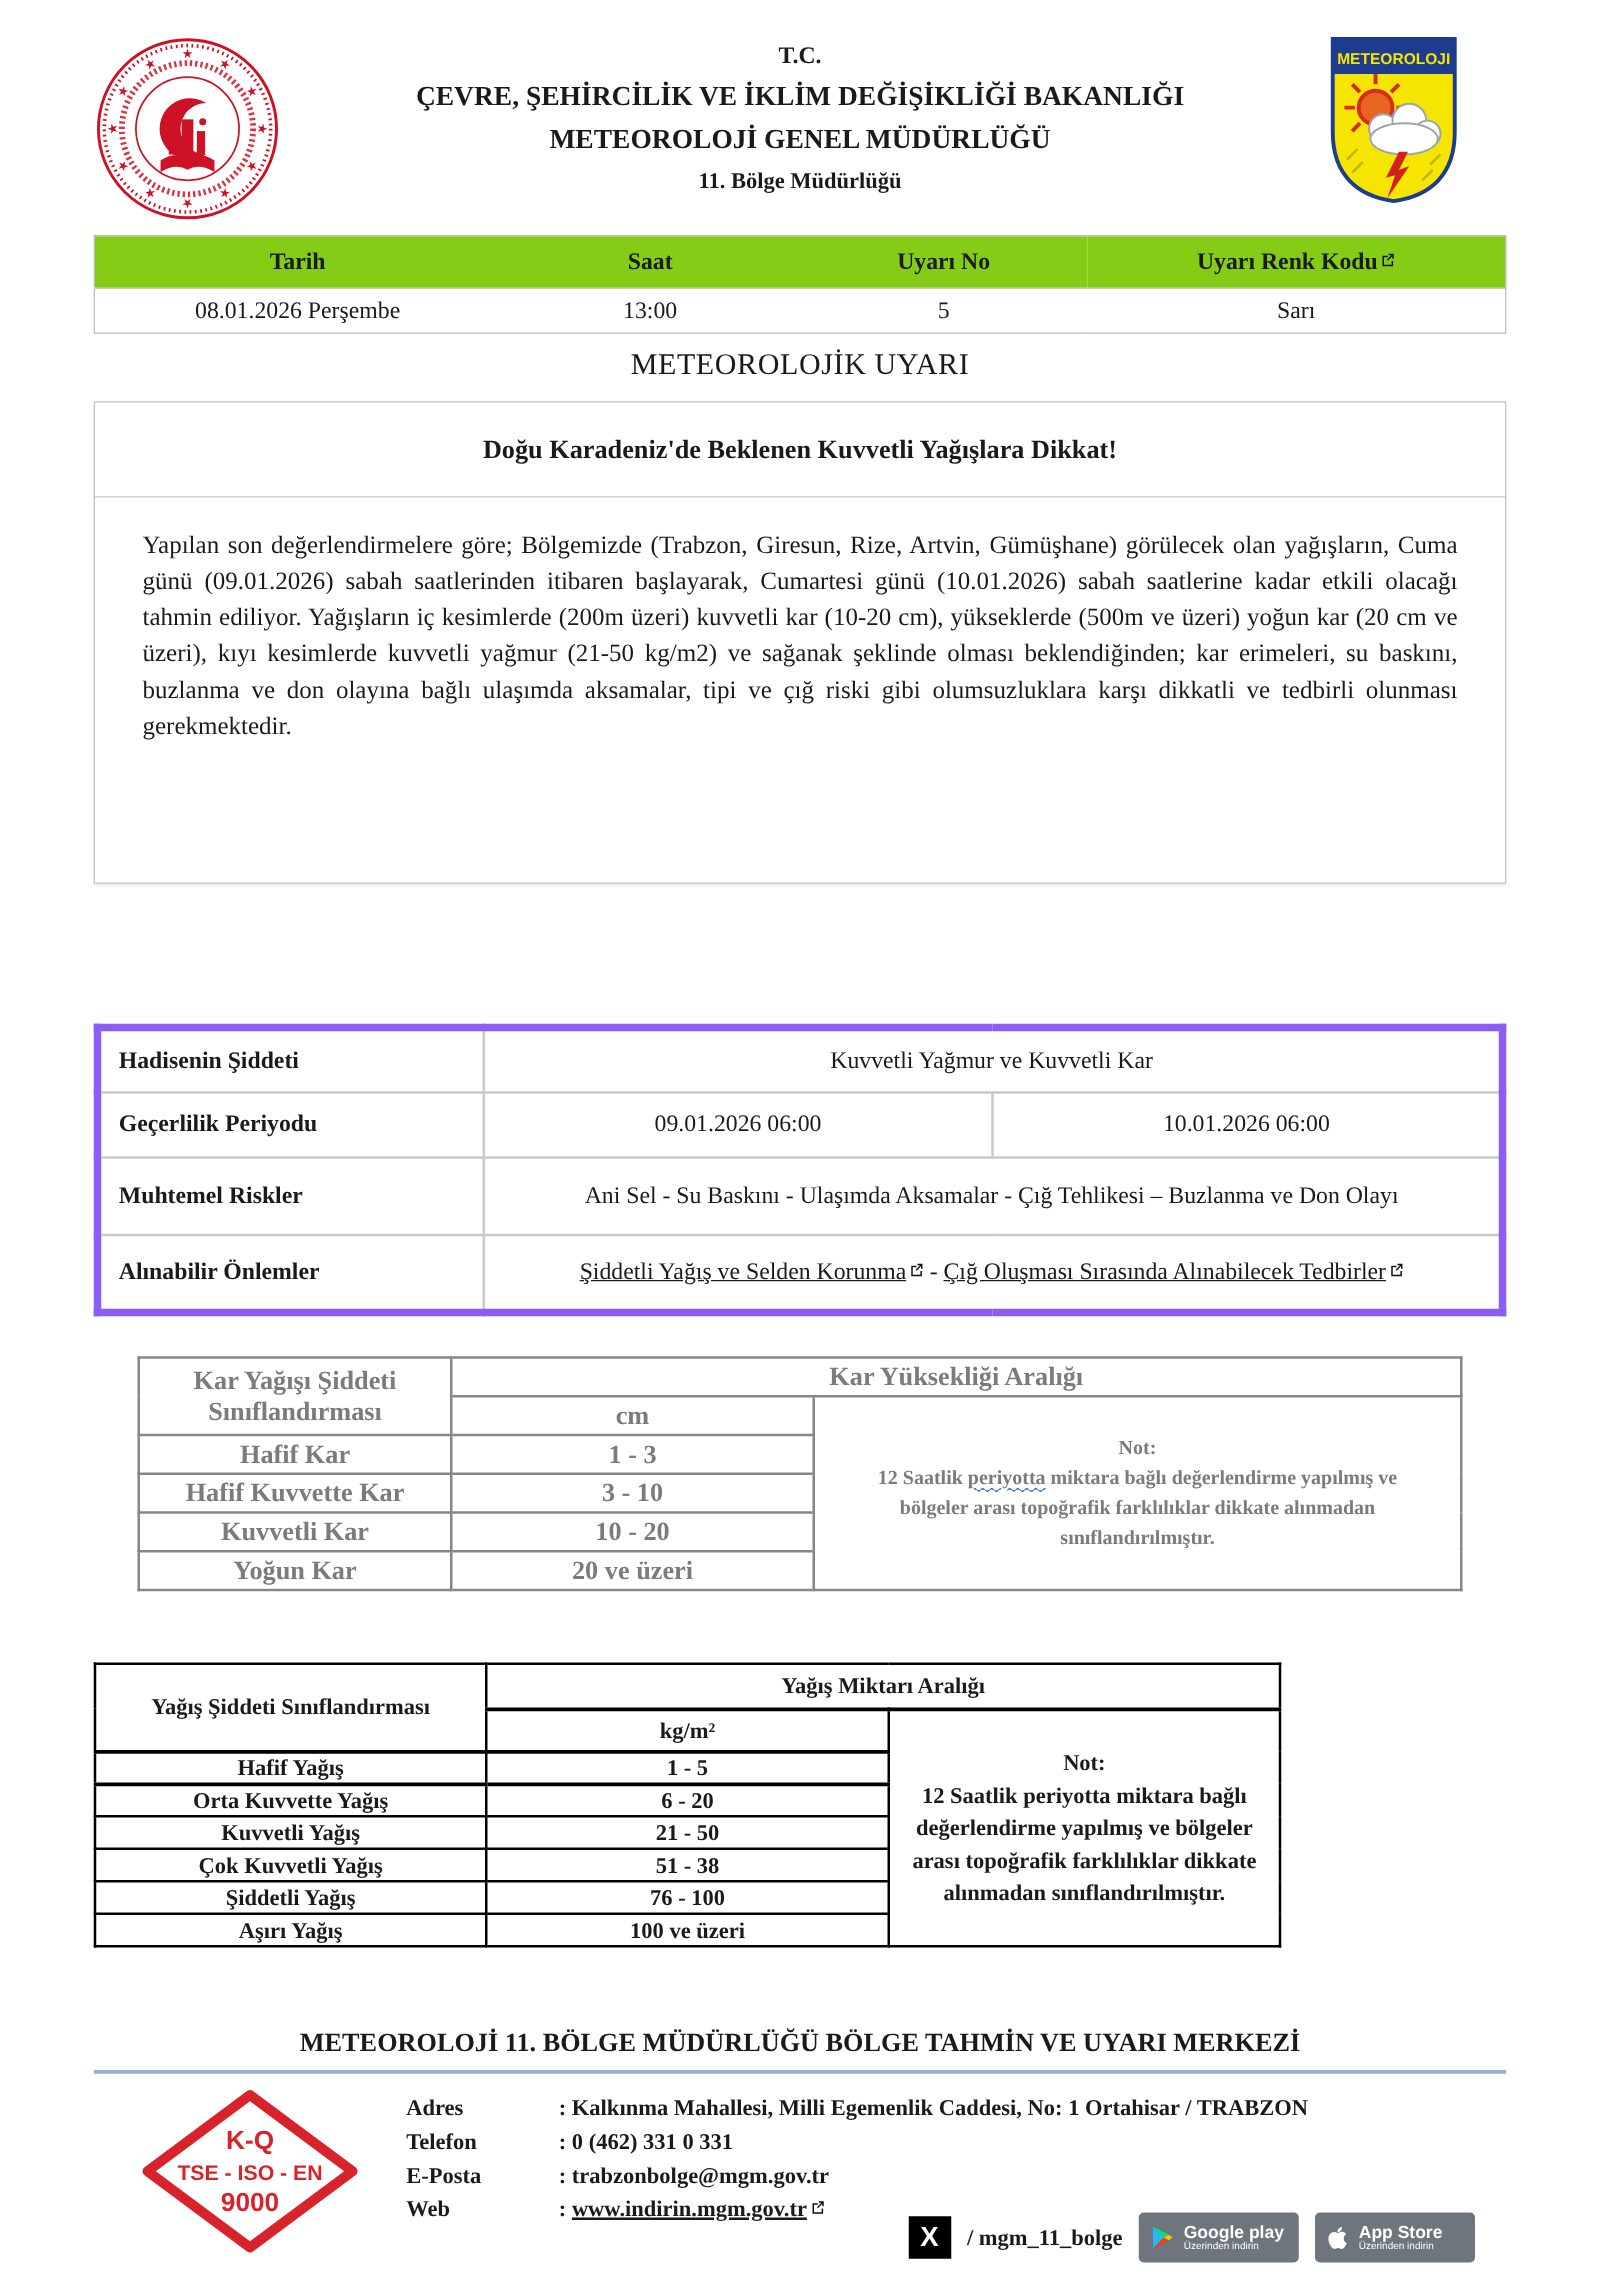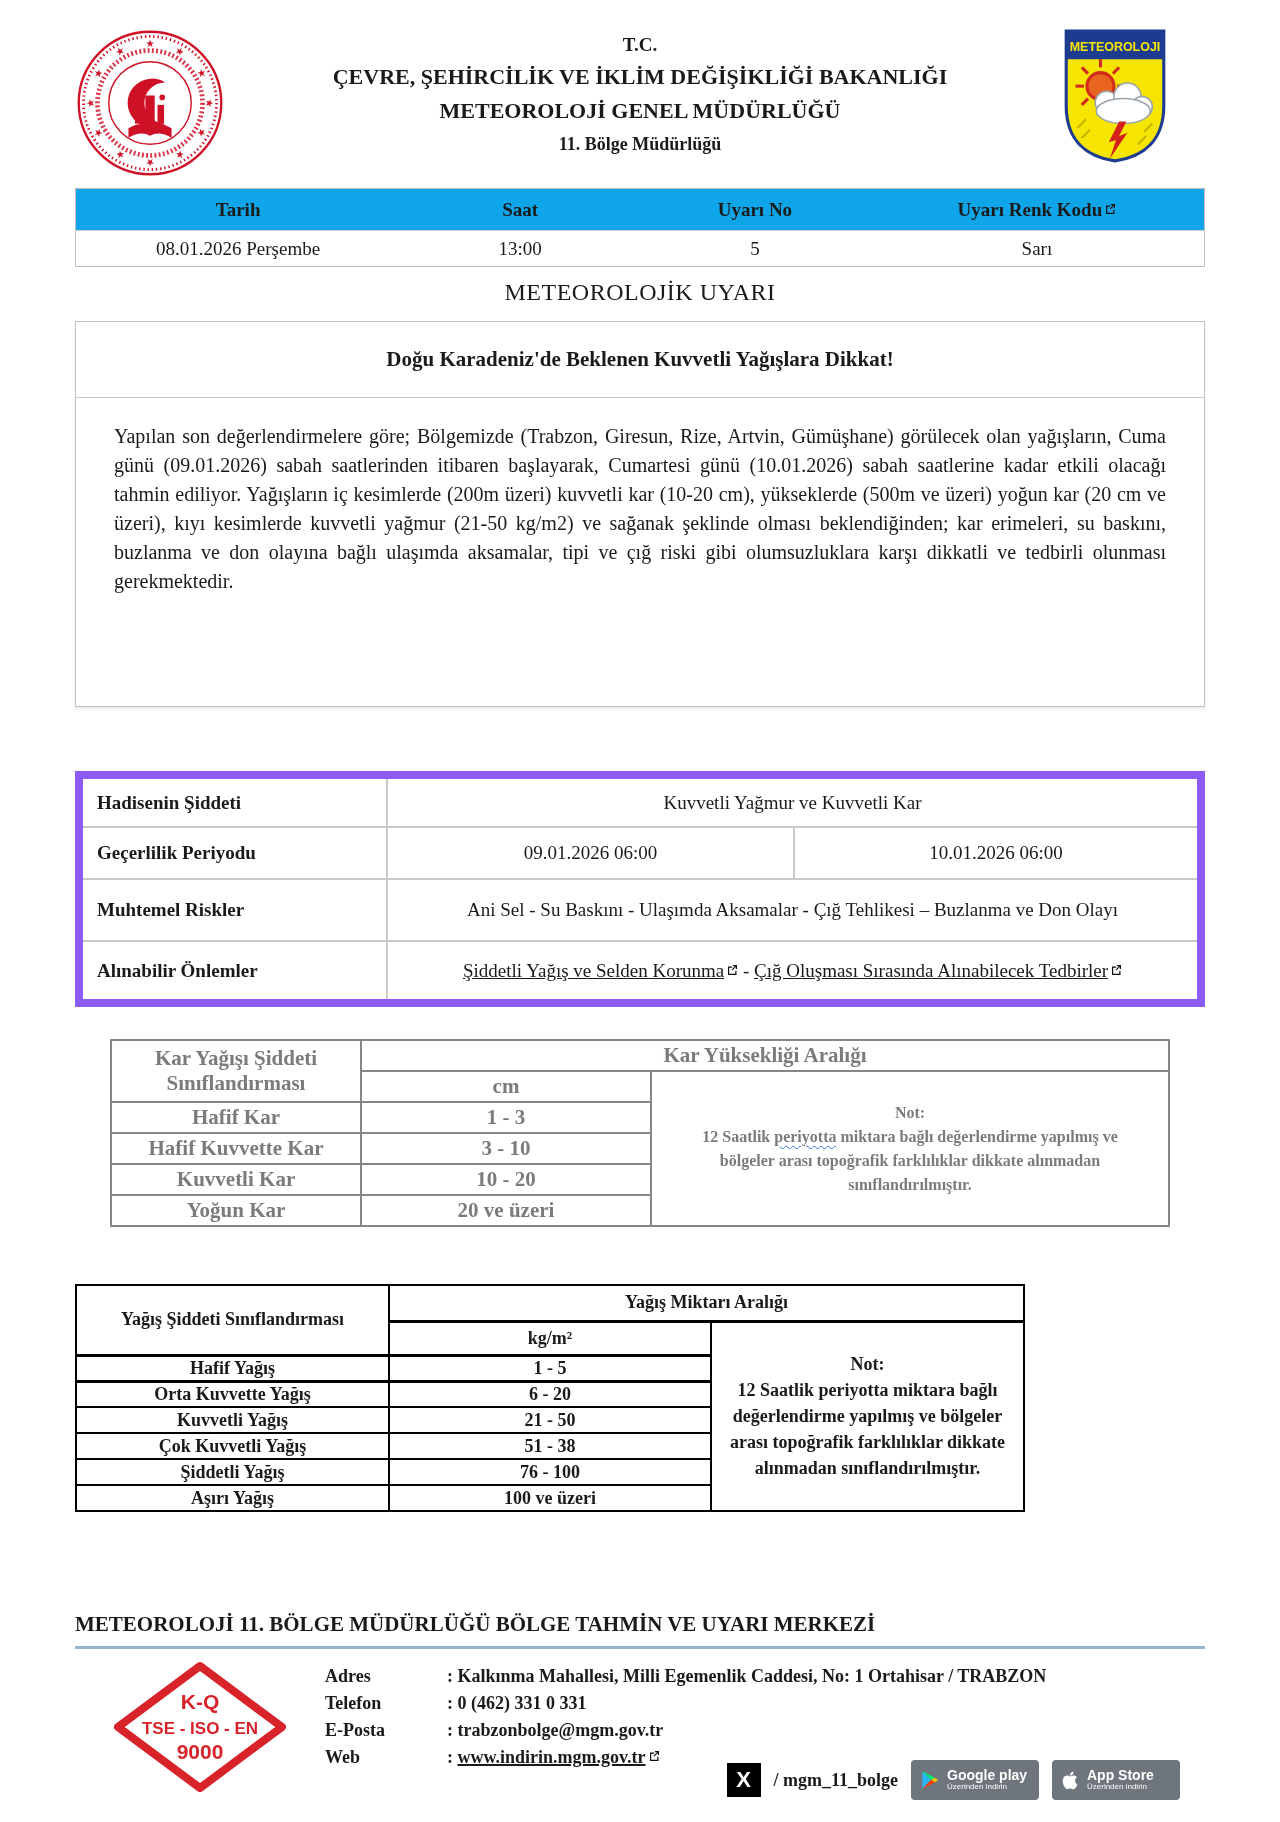--- a/index.html
+++ b/index.html
@@ -13,31 +13,31 @@
   .header-text { flex:1; text-align:center; padding-top:6px; }
   .ht-tc { font-size:19px; font-weight:bold; margin-bottom:8px; }
   .ht-ministry { font-size:22px; font-weight:bold; margin-bottom:8px; }
   .ht-directorate { font-size:22px; font-weight:bold; margin-bottom:10px; }
   .ht-region { font-size:18px; font-weight:bold; }
   .shield-wrap { width:180px; display:flex; justify-content:center; }
 
   
   table { border-collapse:collapse; }
   .info-table { width:100%; margin-top:10px; border:1px solid #bdbdbd; }
-  .info-table th { background:#0ea5e9; font-size:19px; font-weight:bold; height:42px; text-align:center; }
+  .info-table th { background:#84cc16; font-size:19px; font-weight:bold; height:42px; text-align:center; }
   .info-table td { font-size:19px; height:36px; text-align:center; border-top:1px solid #cfcfcf; }
 
   
   .uyari-heading { text-align:center; font-size:24px; font-weight:normal; margin-top:12px; height:30px; letter-spacing:.5px; }
   .warning-box { margin-top:12px; border:1px solid #c3c3c3; box-shadow:0 2px 2px rgba(0,0,0,.08); height:386px; }
   .warning-title { text-align:center; font-size:21px; font-weight:bold; padding:25px 10px; border-bottom:1px solid #c9c9c9; }
   .warning-body { padding:24px 38px 0 38px; font-size:20px; line-height:1.45; text-align:justify; }
 
   
-  .details-table { width:100%; margin-top:64px; border:8px solid #8b5cf6; }
+  .details-table { width:100%; margin-top:112px; border:6px solid #8b5cf6; }
   .details-table td { border:2px solid #c9c9c9; font-size:19px; text-align:center; padding:6px 8px; }
   .details-table td.lbl { text-align:left; font-weight:bold; padding-left:14px; width:310px; }
   .details-table tr { height:52px; }
   .details-table tr.tall { height:62px; }
   .dlink { text-decoration:underline; cursor:pointer; }
 
   
   .snow-table { width:1060px; margin:32px 0 0 35px; border:2px solid #868686; color:#7b7b7b; }
   .snow-table td, .snow-table th { border:2px solid #868686; font-size:21px; font-weight:bold; text-align:center; padding:2px 6px; }
   .snow-table .hrow { height:30px; }
@@ -51,21 +51,21 @@
   .rain-table td, .rain-table th { border:2px solid #000; font-size:18px; font-weight:bold; text-align:center; padding:1px 6px; }
   .rain-table .hrow { height:36px; }
   .rain-table .hrow2 { height:34px; border-bottom:3px solid #000; }
   .rain-table th.spanh { border-bottom:3px solid #000; }
   .rain-table .drow { height:26px; }
   .rain-table .drow.thick td { border-bottom:3px solid #000; }
   .rc1 { width:313px; } .rc2 { width:322px; }
   .rain-note { font-size:17px; line-height:1.45; padding:4px 14px; }
 
   
-  .footer-heading { margin-top:100px; font-size:21px; font-weight:bold; height:28px; }
+  .footer-heading { margin-top:64px; text-align:center; font-size:21px; font-weight:bold; height:28px; }
   .footer-rule { margin-top:6px; height:3px; background:#92b4cc; }
   .footer-body { position:relative; margin-top:10px; height:145px; display:flex; }
   .tse-wrap { width:250px; display:flex; justify-content:center; align-items:flex-start; padding-top:2px; }
   .contact-block { padding-top:4px; }
   .contact-row { display:flex; font-size:18px; font-weight:bold; line-height:27px; }
   .contact-label { width:122px; }
   .weblink { text-decoration:underline; text-decoration-thickness:2px; cursor:pointer; }
   .social-row { position:absolute; right:25px; bottom:4px; display:flex; align-items:center; gap:13px; }
   .x-badge { width:34px; height:34px; background:#000; color:#fff; display:flex; align-items:center; justify-content:center; font-family:"Liberation Sans",sans-serif; font-weight:bold; font-size:22px; cursor:pointer; }
   .x-handle { font-size:18px; font-weight:bold; }

